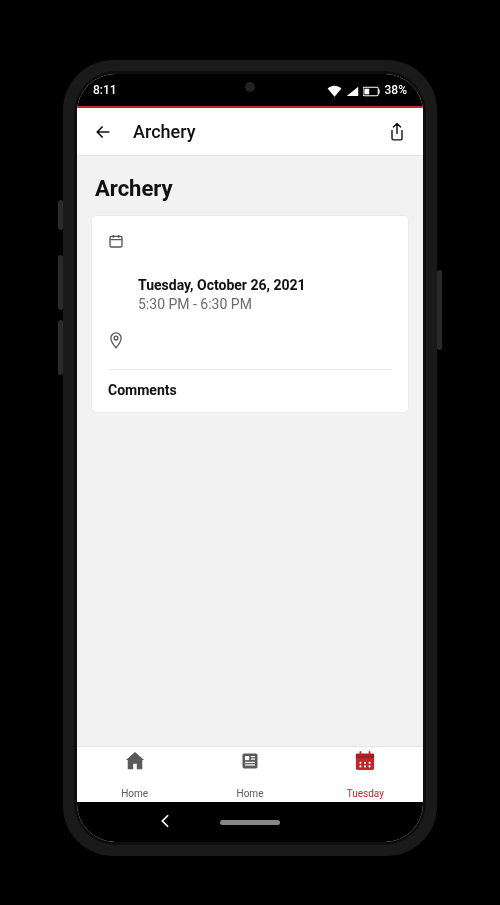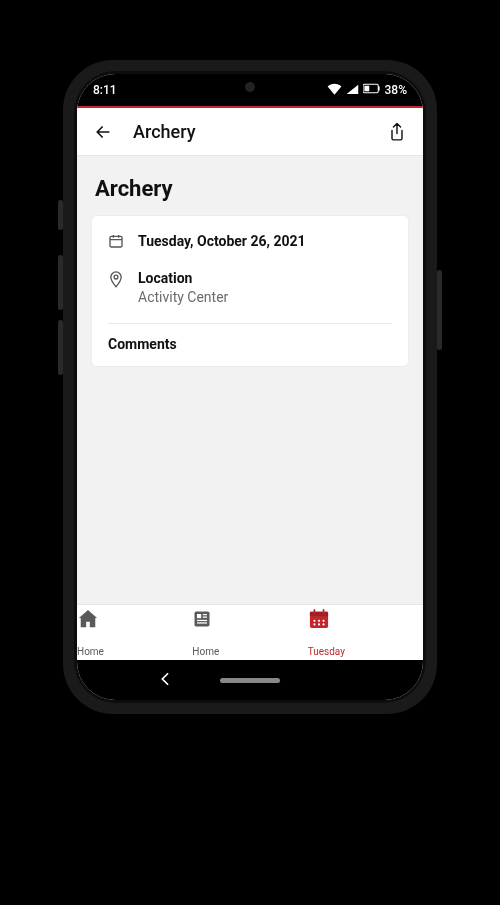--- a/index.html
+++ b/index.html
@@ -9,21 +9,21 @@
     height: 905px;
     font-family: -apple-system, Roboto, "Helvetica Neue", Arial, sans-serif;
     position: relative;
     overflow: hidden;
   }
   .phone-frame {
     position: absolute;
     left: 63px;
     top: 60px;
     width: 374px;
-    height: 654px;
+    height: 796px;
     background: #1a1a1a;
     border-radius: 50px;
     padding: 11px;
   }
   .phone-inner {
     width: 100%;
     height: 100%;
     background: #0d0d0d;
     border-radius: 42px;
     padding: 3px;
@@ -61,21 +61,21 @@
     height: 32px;
     background: #000;
     color: #fff;
     display: flex;
     align-items: center;
     justify-content: space-between;
     padding: 0 16px;
     font-size: 12px;
     font-weight: 500;
   }
-  .status-right { display: flex; align-items: flex-start; gap: 4px; }
+  .status-right { display: flex; align-items: flex-end; gap: 4px; }
   .status-right svg { display: block; }
 
   
   .accent-line { height: 2px; background: #c1272d; }
 
   
   .app-header {
     height: 48px;
     background: #fff;
     display: flex;
@@ -91,37 +91,38 @@
   .content { flex: 1; overflow: auto; padding: 20px 14px; }
   .page-title { font-size: 22px; font-weight: 700; color:#111; margin-bottom: 14px; padding-left:4px;}
   .card {
     background: #fff;
     border: 1px solid #ececec;
     border-radius: 6px;
     padding: 16px 16px 14px 16px;
   }
   .row { display: flex; gap: 12px; margin-bottom: 16px; }
   .row-icon { width: 18px; flex-shrink: 0; color:#555; margin-top:1px;}
-  .row-body { flex: 1; }
+  .row-body { flex: 1; margin-top: 44px; }
   .row-title { font-size: 14px; font-weight: 700; color:#111; line-height:1.35; }
   .row-sub { font-size: 14px; color:#6b6b6b; line-height:1.35; }
   .divider { height:1px; background:#eaeaea; margin: 4px 0 12px 0; }
   .comments-heading { font-size: 14px; font-weight: 700; color:#111; }
 
   
   .bottom-nav {
     height: 56px;
     background: #fff;
     border-top: 1px solid #e5e5e5;
     display: flex;
   }
   .tab {
     flex:1;
     display:flex;
     flex-direction:column;
+    align-items:center;
     justify-content:center;
     gap:17px;
     color:#5a5a5a;
     font-size:10px;
   }
   .tab.active { color:#c1272d; }
   .tab svg { display:block; }
 
   
   .android-nav {
@@ -188,33 +189,30 @@
         <div class="card">
           <div class="row">
             <div class="row-icon">
               <svg width="16" height="16" viewBox="0 0 24 24">
                   <rect x="3" y="5" width="18" height="16" rx="2" fill="none" stroke="#555" stroke-width="2"></rect>
                   <path stroke="#555" stroke-width="2" d="M3 10h18M8 3v4M16 3v4"></path>
                 </svg>
             </div>
             <div class="row-body">
               <div class="row-title">Tuesday, October 26, 2021</div>
+              <div class="row-sub">5:30 PM - 6:30 PM</div>
             </div>
           </div>
 
           <div class="row">
             <div class="row-icon">
               <svg width="16" height="18" viewBox="0 0 24 28">
                   <path fill="none" stroke="#555" stroke-width="2" d="M12 26s8-9 8-15a8 8 0 1 0-16 0c0 6 8 15 8 15z"></path>
                   <circle cx="12" cy="11" r="3" fill="none" stroke="#555" stroke-width="2"></circle>
                 </svg>
-            </div>
-            <div class="row-body">
-              <div class="row-title">Location</div>
-              <div class="row-sub">Activity Center</div>
             </div>
           </div>
 
           <div class="divider"></div>
           <div class="comments-heading">Comments</div>
         </div>
       </div>
 
       <div class="bottom-nav">
         <div class="tab">

